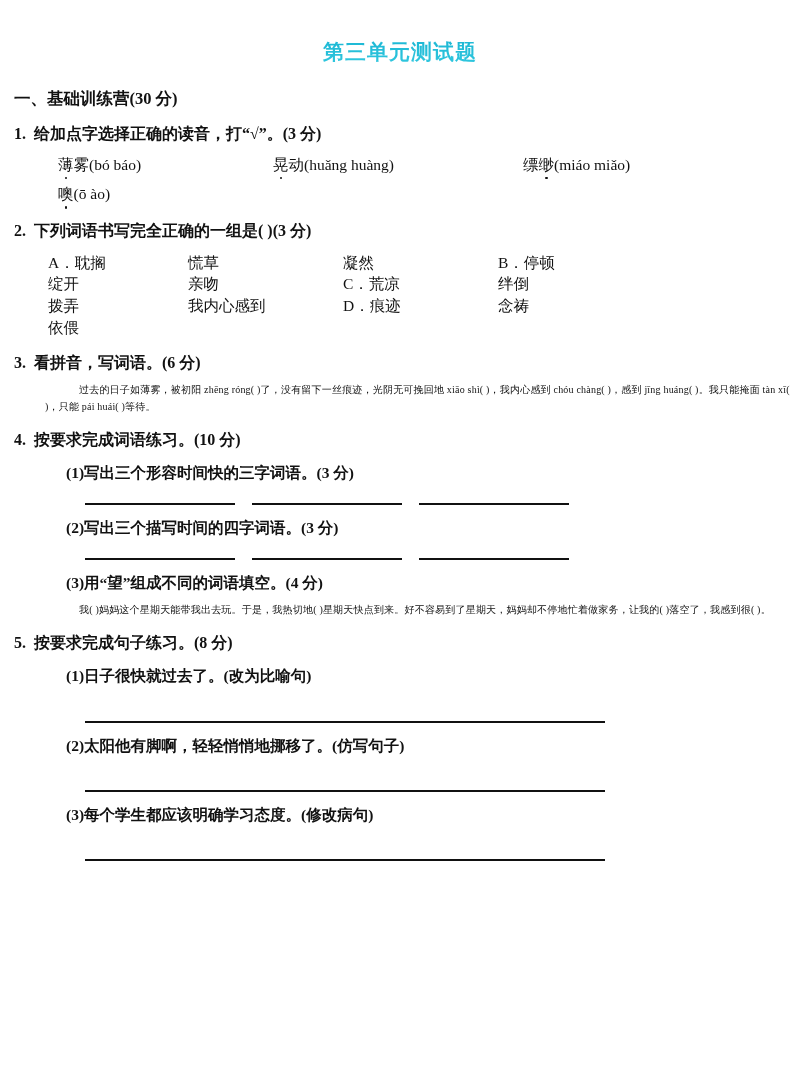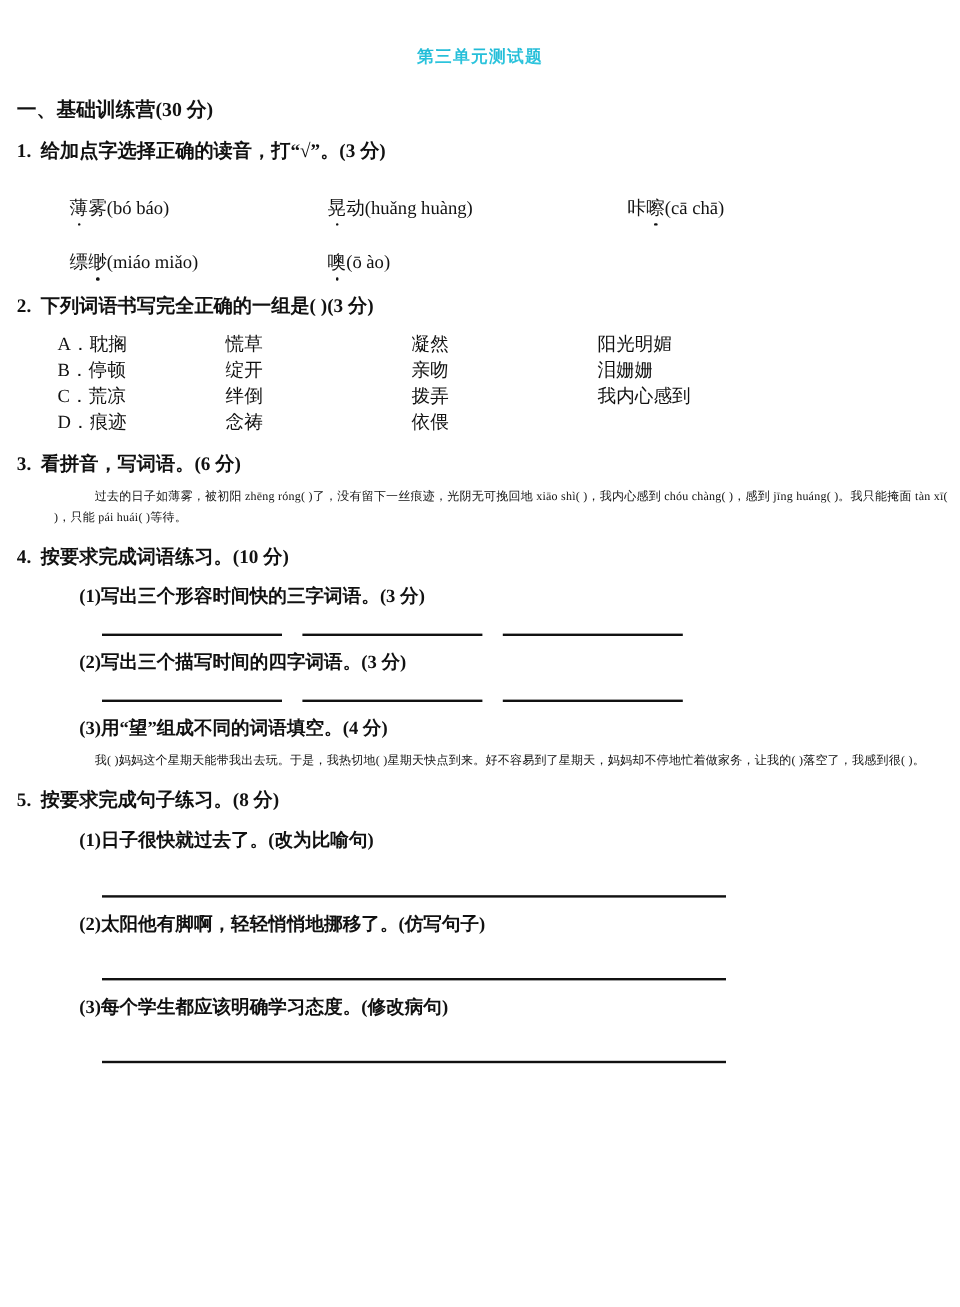--- a/index.html
+++ b/index.html
@@ -21,21 +21,21 @@
     width: 800px;
     height: 1089px;
     position: relative;
     box-sizing: border-box;
     padding: 0;
   }
 
   
   .doc-title {
     text-align: center;
-    font-size: 14px;
+    font-size: 21px;
     font-weight: 700;
     letter-spacing: 1px;
     padding-top: 42px;
     color: #27c3dd;
     background: linear-gradient(180deg, #46d2e8 0%, #18b4d2 55%, #2fc6de 100%);
     -webkit-background-clip: text;
     background-clip: text;
     -webkit-text-fill-color: transparent;
     line-height: 1;
   }
@@ -79,21 +79,21 @@
 
   
   .pinyin-grid {
     margin: 10px 0 0 58px;
     display: grid;
     grid-template-columns: 215px 250px auto;
     row-gap: 7px;
     font-size: 15.5px;
     line-height: 1.45;
   }
-  .pinyin-cell { white-space: nowrap; margin-top: 16px; }
+  .pinyin-cell { white-space: nowrap; }
   .dotted {
     position: relative;
     display: inline-block;
   }
   .dotted::after {
     content: "";
     position: absolute;
     left: 50%;
     bottom: -3px;
     width: 2.5px;
@@ -146,39 +146,36 @@
   <div class="section-head">一、基础训练营(30 分)</div>
 
   <div class="q-head">
     <span class="q-num">1.</span><span>给加点字选择正确的读音，打“√”。(3 分)</span>
   </div>
 
   <div class="pinyin-grid">
     <div class="pinyin-cell"><span class="dotted">薄</span><span>雾</span><span class="py">(bó  báo)</span></div>
     <div class="pinyin-cell"><span class="dotted">晃</span><span>动</span><span class="py">(huǎng  huàng)</span></div>
 
-    <div class="pinyin-cell"><span>咔</span><span class="dotted">嚓</span><span class="py">(cā  chā)</span></div>
     <div class="pinyin-cell"><span>缥</span><span class="dotted">缈</span><span class="py">(miáo  miǎo)</span></div>
     <div class="pinyin-cell"><span class="dotted">噢</span><span></span><span class="py">(ō  ào)</span></div>
   </div>
 
   <div class="q-head">
     <span class="q-num">2.</span><span>下列词语书写完全正确的一组是(    )(3 分)</span>
   </div>
 
   <div class="opt-grid">
     <div><span class="opt-letter">A．</span><span>耽搁</span></div>
     <div>慌草</div>
     <div>凝然</div>
-    <div>阳光明媚</div>
 
     <div><span class="opt-letter">B．</span><span>停顿</span></div>
     <div>绽开</div>
     <div>亲吻</div>
-    <div>泪姗姗</div>
 
     <div><span class="opt-letter">C．</span><span>荒凉</span></div>
     <div>绊倒</div>
     <div>拨弄</div>
     <div>我内心感到</div>
 
     <div><span class="opt-letter">D．</span><span>痕迹</span></div>
     <div>念祷</div>
     <div>依偎</div>
   </div>

